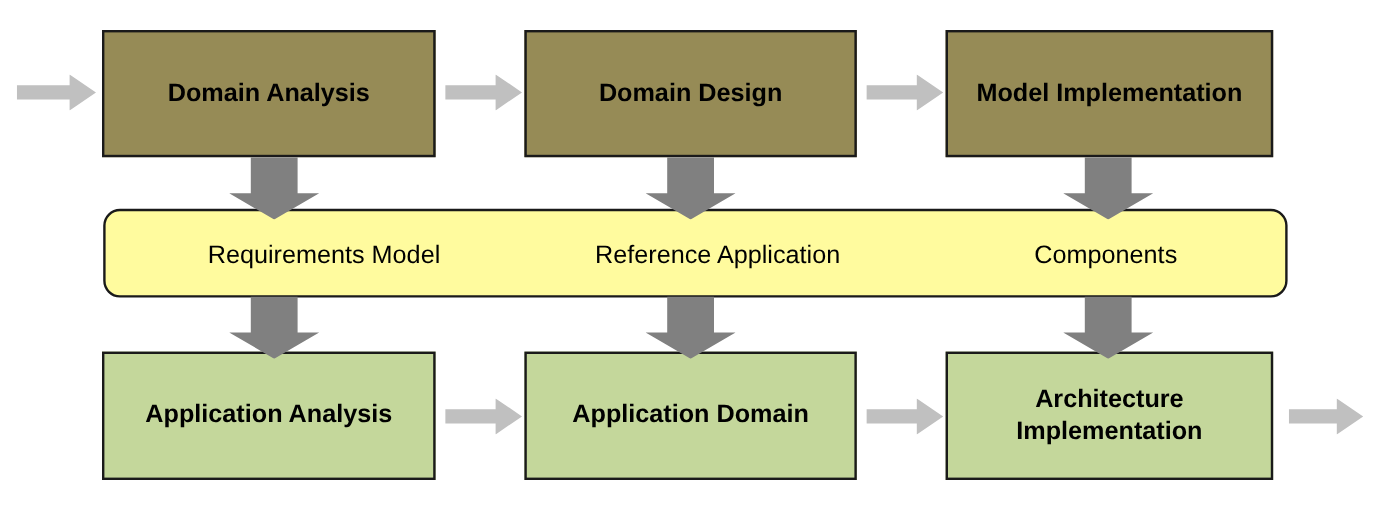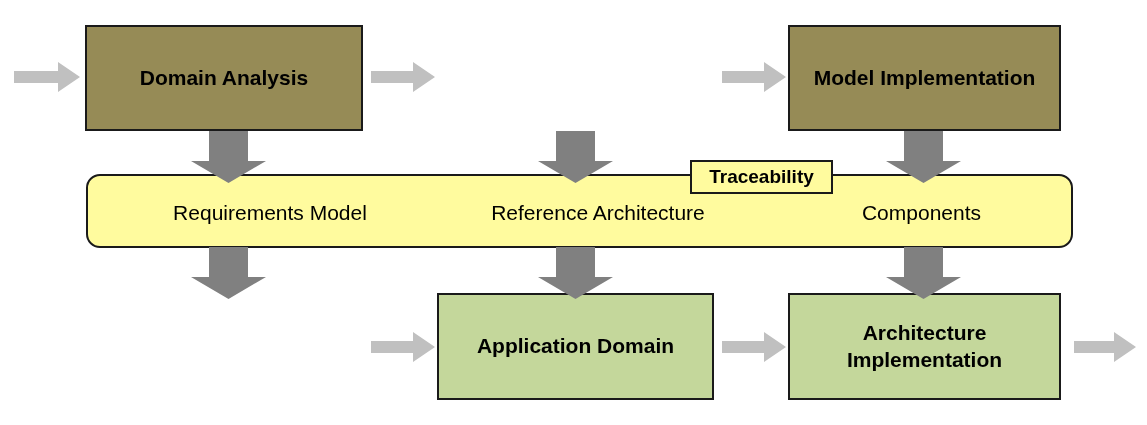--- a/index.html
+++ b/index.html
@@ -126,47 +126,52 @@
   <svg class="arrow-down" style="left:538px; top:131px;" width="75" height="52" viewBox="0 0 75 52">
     <path d="M18,0 L57,0 L57,30 L75,30 L37.5,52 L0,30 L18,30 Z" fill="#808080"></path>
   </svg>
 
   <svg class="arrow-down" style="left:886px; top:131px;" width="75" height="52" viewBox="0 0 75 52">
     <path d="M18,0 L57,0 L57,30 L75,30 L37.5,52 L0,30 L18,30 Z" fill="#808080"></path>
   </svg>
 
   <div id="artifact-panel">
     <span class="artifact-label" style="left:0px; width:340px;padding-left:12px;">Requirements Model</span>
-    <span class="artifact-label" style="left:340px; width:340px;">Reference Architecture</span>
+    <span class="artifact-label" style="left:340px; width:340px;">Reference Application</span>
     <span class="artifact-label" style="left:680px; width:307px;">Components</span>
   </div>
 
-  <div id="traceability-box">Traceability</div>
 
   <svg class="arrow-down" style="left:191px; top:247px;" width="75" height="52" viewBox="0 0 75 52">
     <path d="M18,0 L57,0 L57,30 L75,30 L37.5,52 L0,30 L18,30 Z" fill="#808080"></path>
   </svg>
 
   <svg class="arrow-down" style="left:538px; top:247px;" width="75" height="52" viewBox="0 0 75 52">
     <path d="M18,0 L57,0 L57,30 L75,30 L37.5,52 L0,30 L18,30 Z" fill="#808080"></path>
   </svg>
 
   <svg class="arrow-down" style="left:886px; top:247px;" width="75" height="52" viewBox="0 0 75 52">
     <path d="M18,0 L57,0 L57,30 L75,30 L37.5,52 L0,30 L18,30 Z" fill="#808080"></path>
   </svg>
 
   <div class="proc-box domain" style="left:85px; top:25px; width:278px; height:106px;">
     <span>Domain Analysis</span>
   </div>
 
+  <div class="proc-box domain" style="left:437px; top:25px; width:277px; height:106px;">
+    <span>Domain Design</span>
+  </div>
 
   <div class="proc-box domain" style="left:788px; top:25px; width:273px; height:106px;">
     <span>Model Implementation</span>
   </div>
 
+  <div class="proc-box app" style="left:85px; top:293px; width:278px; height:107px;">
+    <span>Application Analysis</span>
+  </div>
 
   <div class="proc-box app" style="left:437px; top:293px; width:277px; height:107px;">
     <span>Application Domain</span>
   </div>
 
   <div class="proc-box app" style="left:788px; top:293px; width:273px; height:107px;">
     <span>Architecture Implementation</span>
   </div>
 
 </div>

